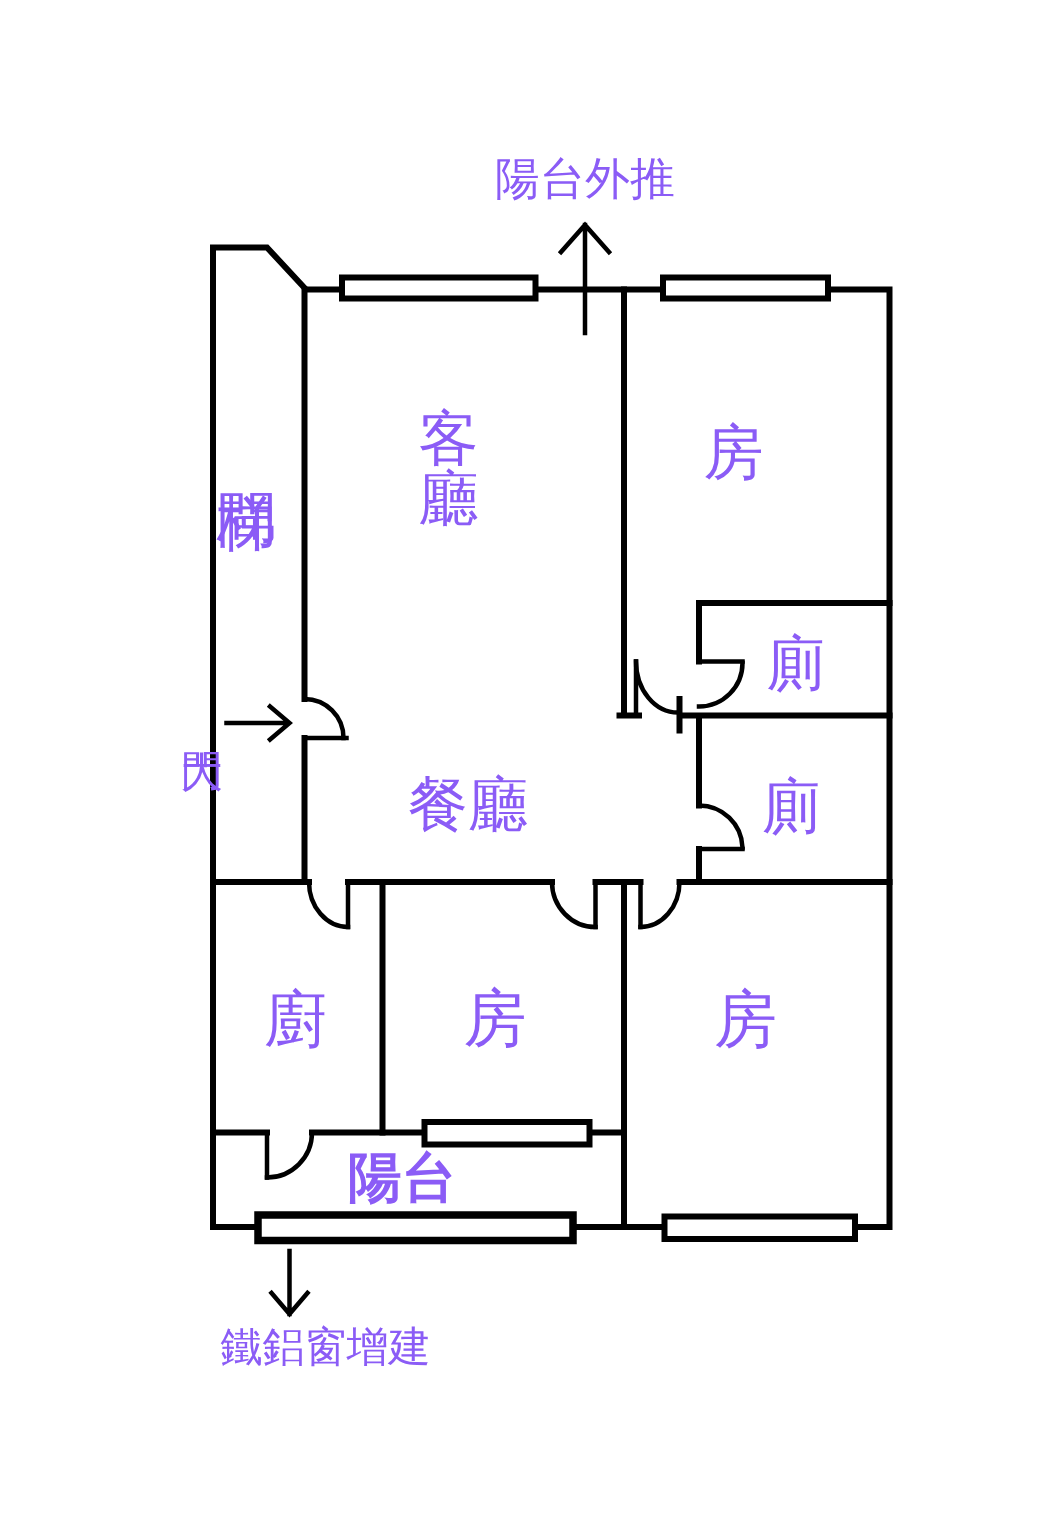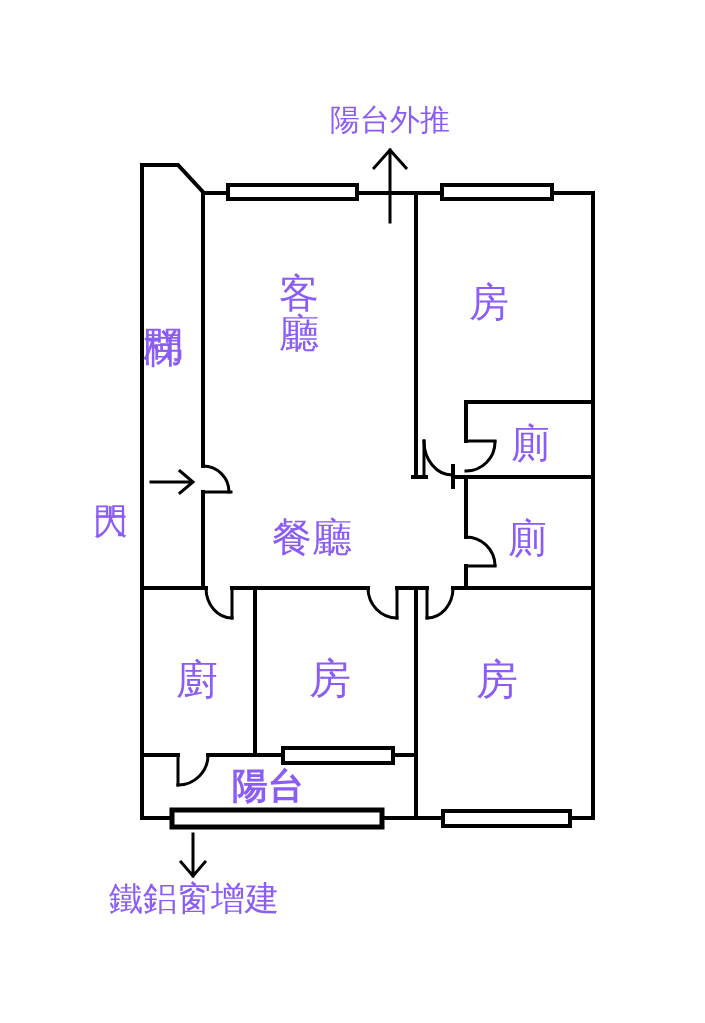--- a/index.html
+++ b/index.html
@@ -34,21 +34,21 @@
     writing-mode: vertical-rl;
     text-orientation: upright;
     white-space: normal;
   }
   .lbl.twoline {
     white-space: normal;
     width: 46px;
     line-height: 40px;
   }
   .fs30 { font-size: 30px; }
-  .fs34 { font-size: 34px; }
+  .fs34 { font-size: 28px; margin-left: 23px; }
   .fs36 { font-size: 36px; }
   .fs40 { font-size: 40px; }
   .fs42 { font-size: 42px; }
 </style>
 </head>
 <body>
 
 <div id="plan">
 
   <svg width="705" height="1023" viewBox="0 0 705 1023">

